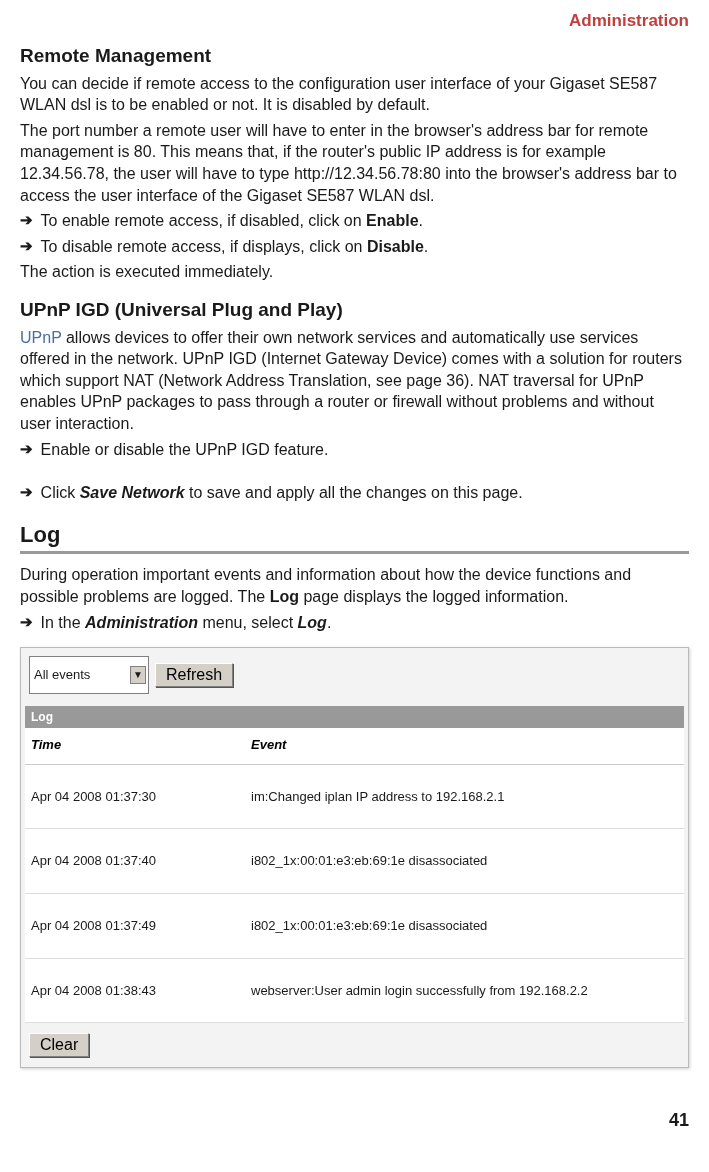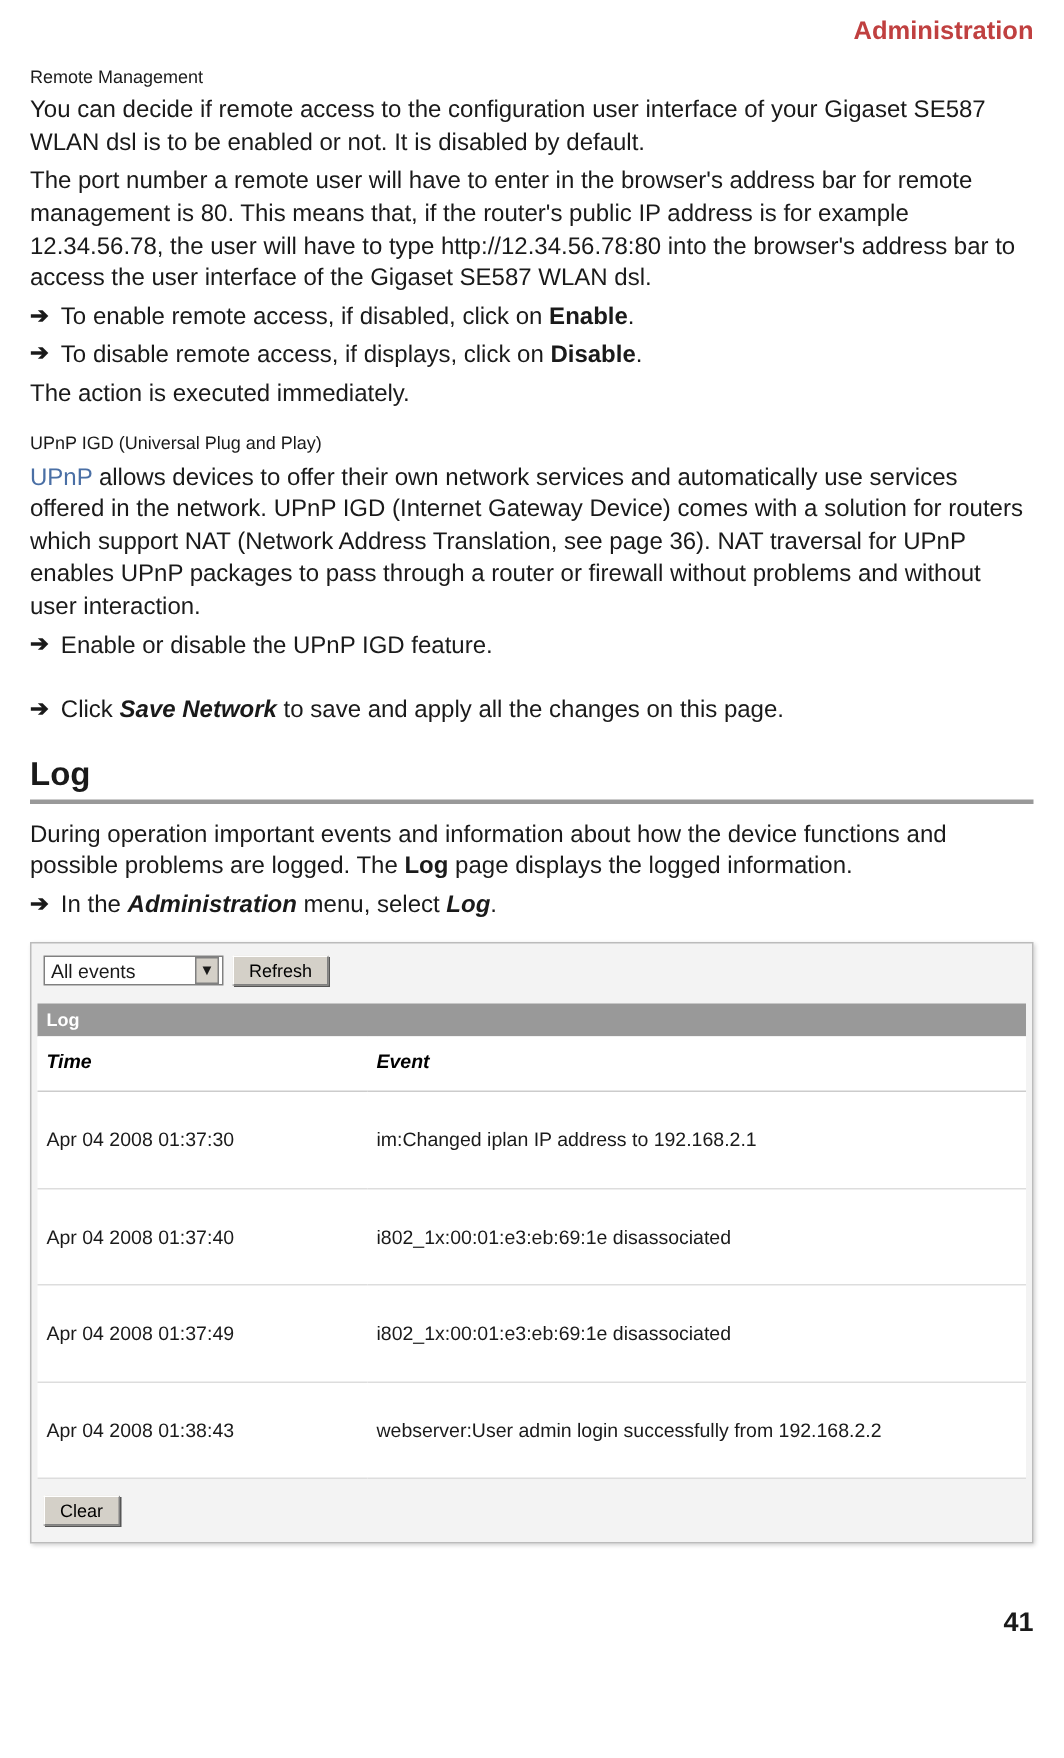--- a/index.html
+++ b/index.html
@@ -13,22 +13,22 @@
       padding: 10px 20px 20px 20px;
     }
     .header-right {
       text-align: right;
       color: #c04040;
       font-weight: bold;
       font-size: 17px;
       margin-bottom: 10px;
     }
     .section-title {
-      font-weight: normal;
-      font-size: 12px;
+      font-weight: bold;
+      font-size: 19px;
       margin: 6px 0 2px 0;
     }
     p { margin: 4px 0; }
     .bullet-item {
       display: flex;
       align-items: flex-start;
       margin: 4px 0;
     }
     .arrow {
       font-weight: bold;
@@ -61,21 +61,21 @@
       display: flex;
       gap: 6px;
       align-items: center;
     }
     .ss-select {
       background: #fff;
       border: 1px solid #808080;
       padding: 1px 4px;
       font-size: 13px;
       font-family: Arial, sans-serif;
-      height: 20px;
+      height: 38px;
       width: 120px;
       display: flex;
       align-items: center;
       justify-content: space-between;
     }
     .ss-select-arrow {
       background: #d4d0c8;
       border: 1px solid #808080;
       width: 16px;
       height: 18px;
@@ -84,21 +84,21 @@
       justify-content: center;
       font-size: 10px;
       margin-right: -2px;
     }
     .ss-button {
       background: #d4d0c8;
       border: 1px solid #fff;
       border-right-color: #808080;
       border-bottom-color: #808080;
       padding: 2px 10px;
-      font-size: 12px;
+      font-size: 16px;
       font-family: Arial, sans-serif;
       box-shadow: 1px 1px 0 #555;
     }
     .ss-panel-header {
       background: #999;
       color: #fff;
       font-weight: bold;
       font-size: 12px;
       font-family: Arial, sans-serif;
       padding: 3px 6px;

